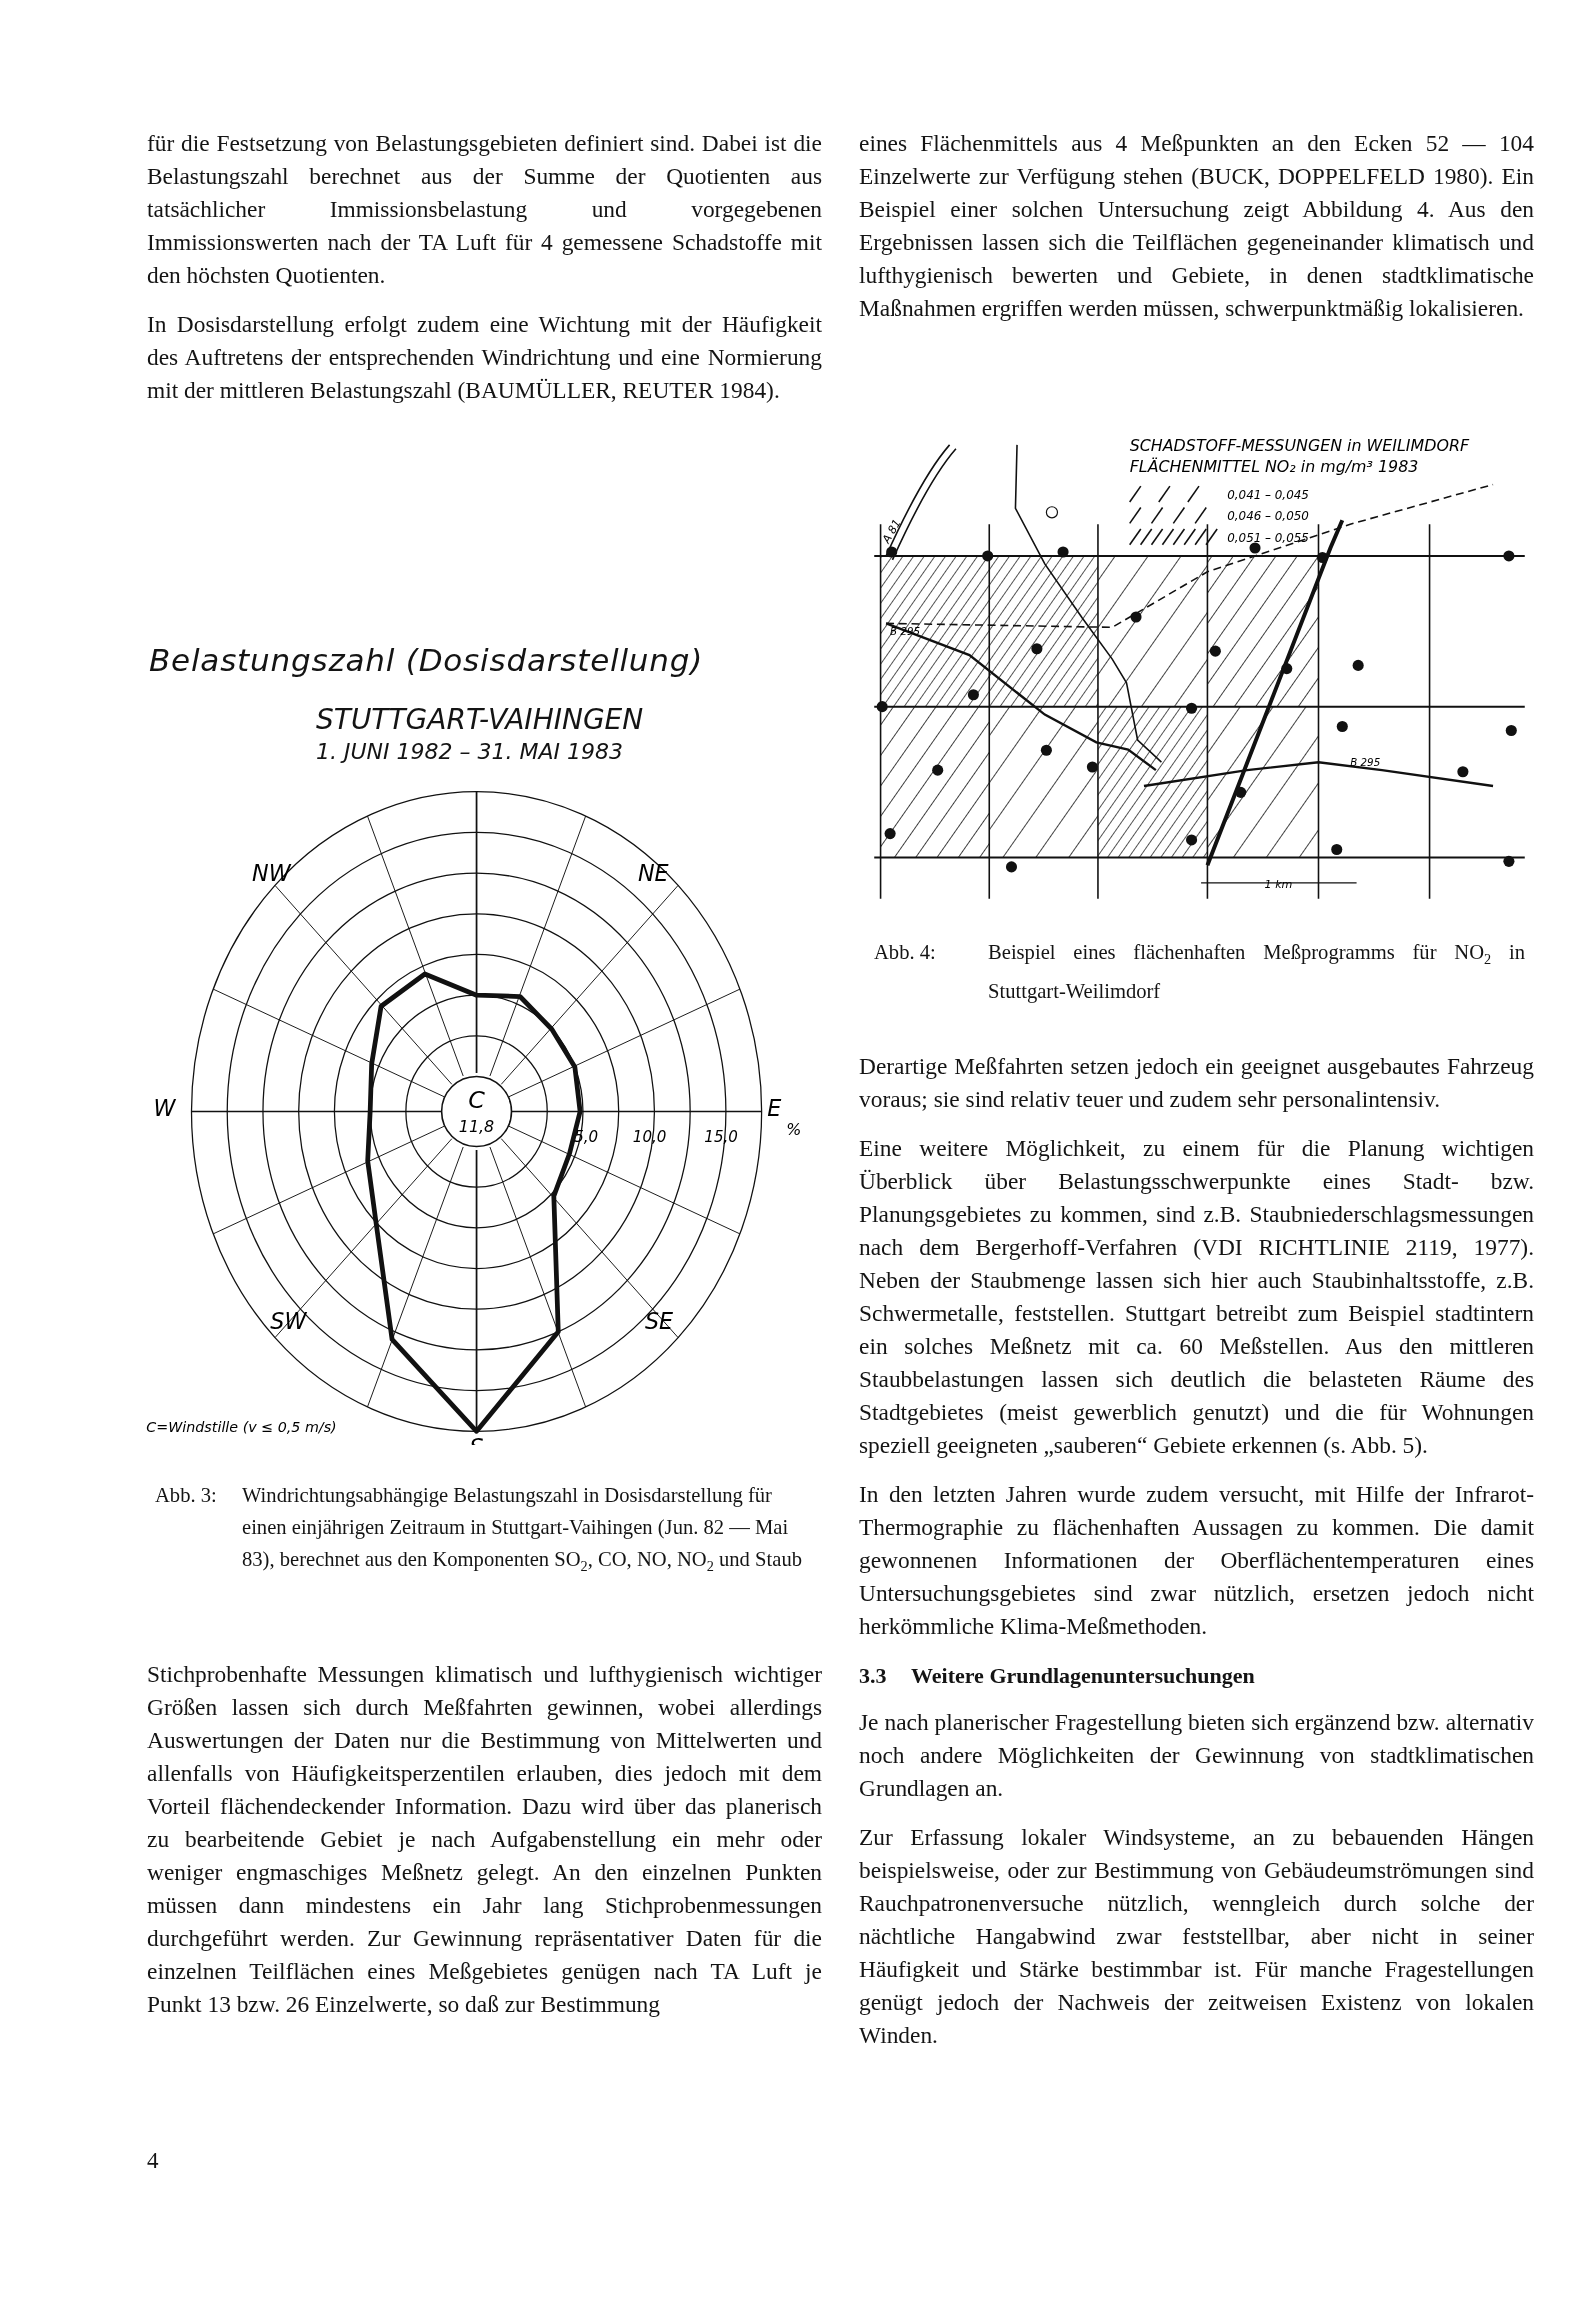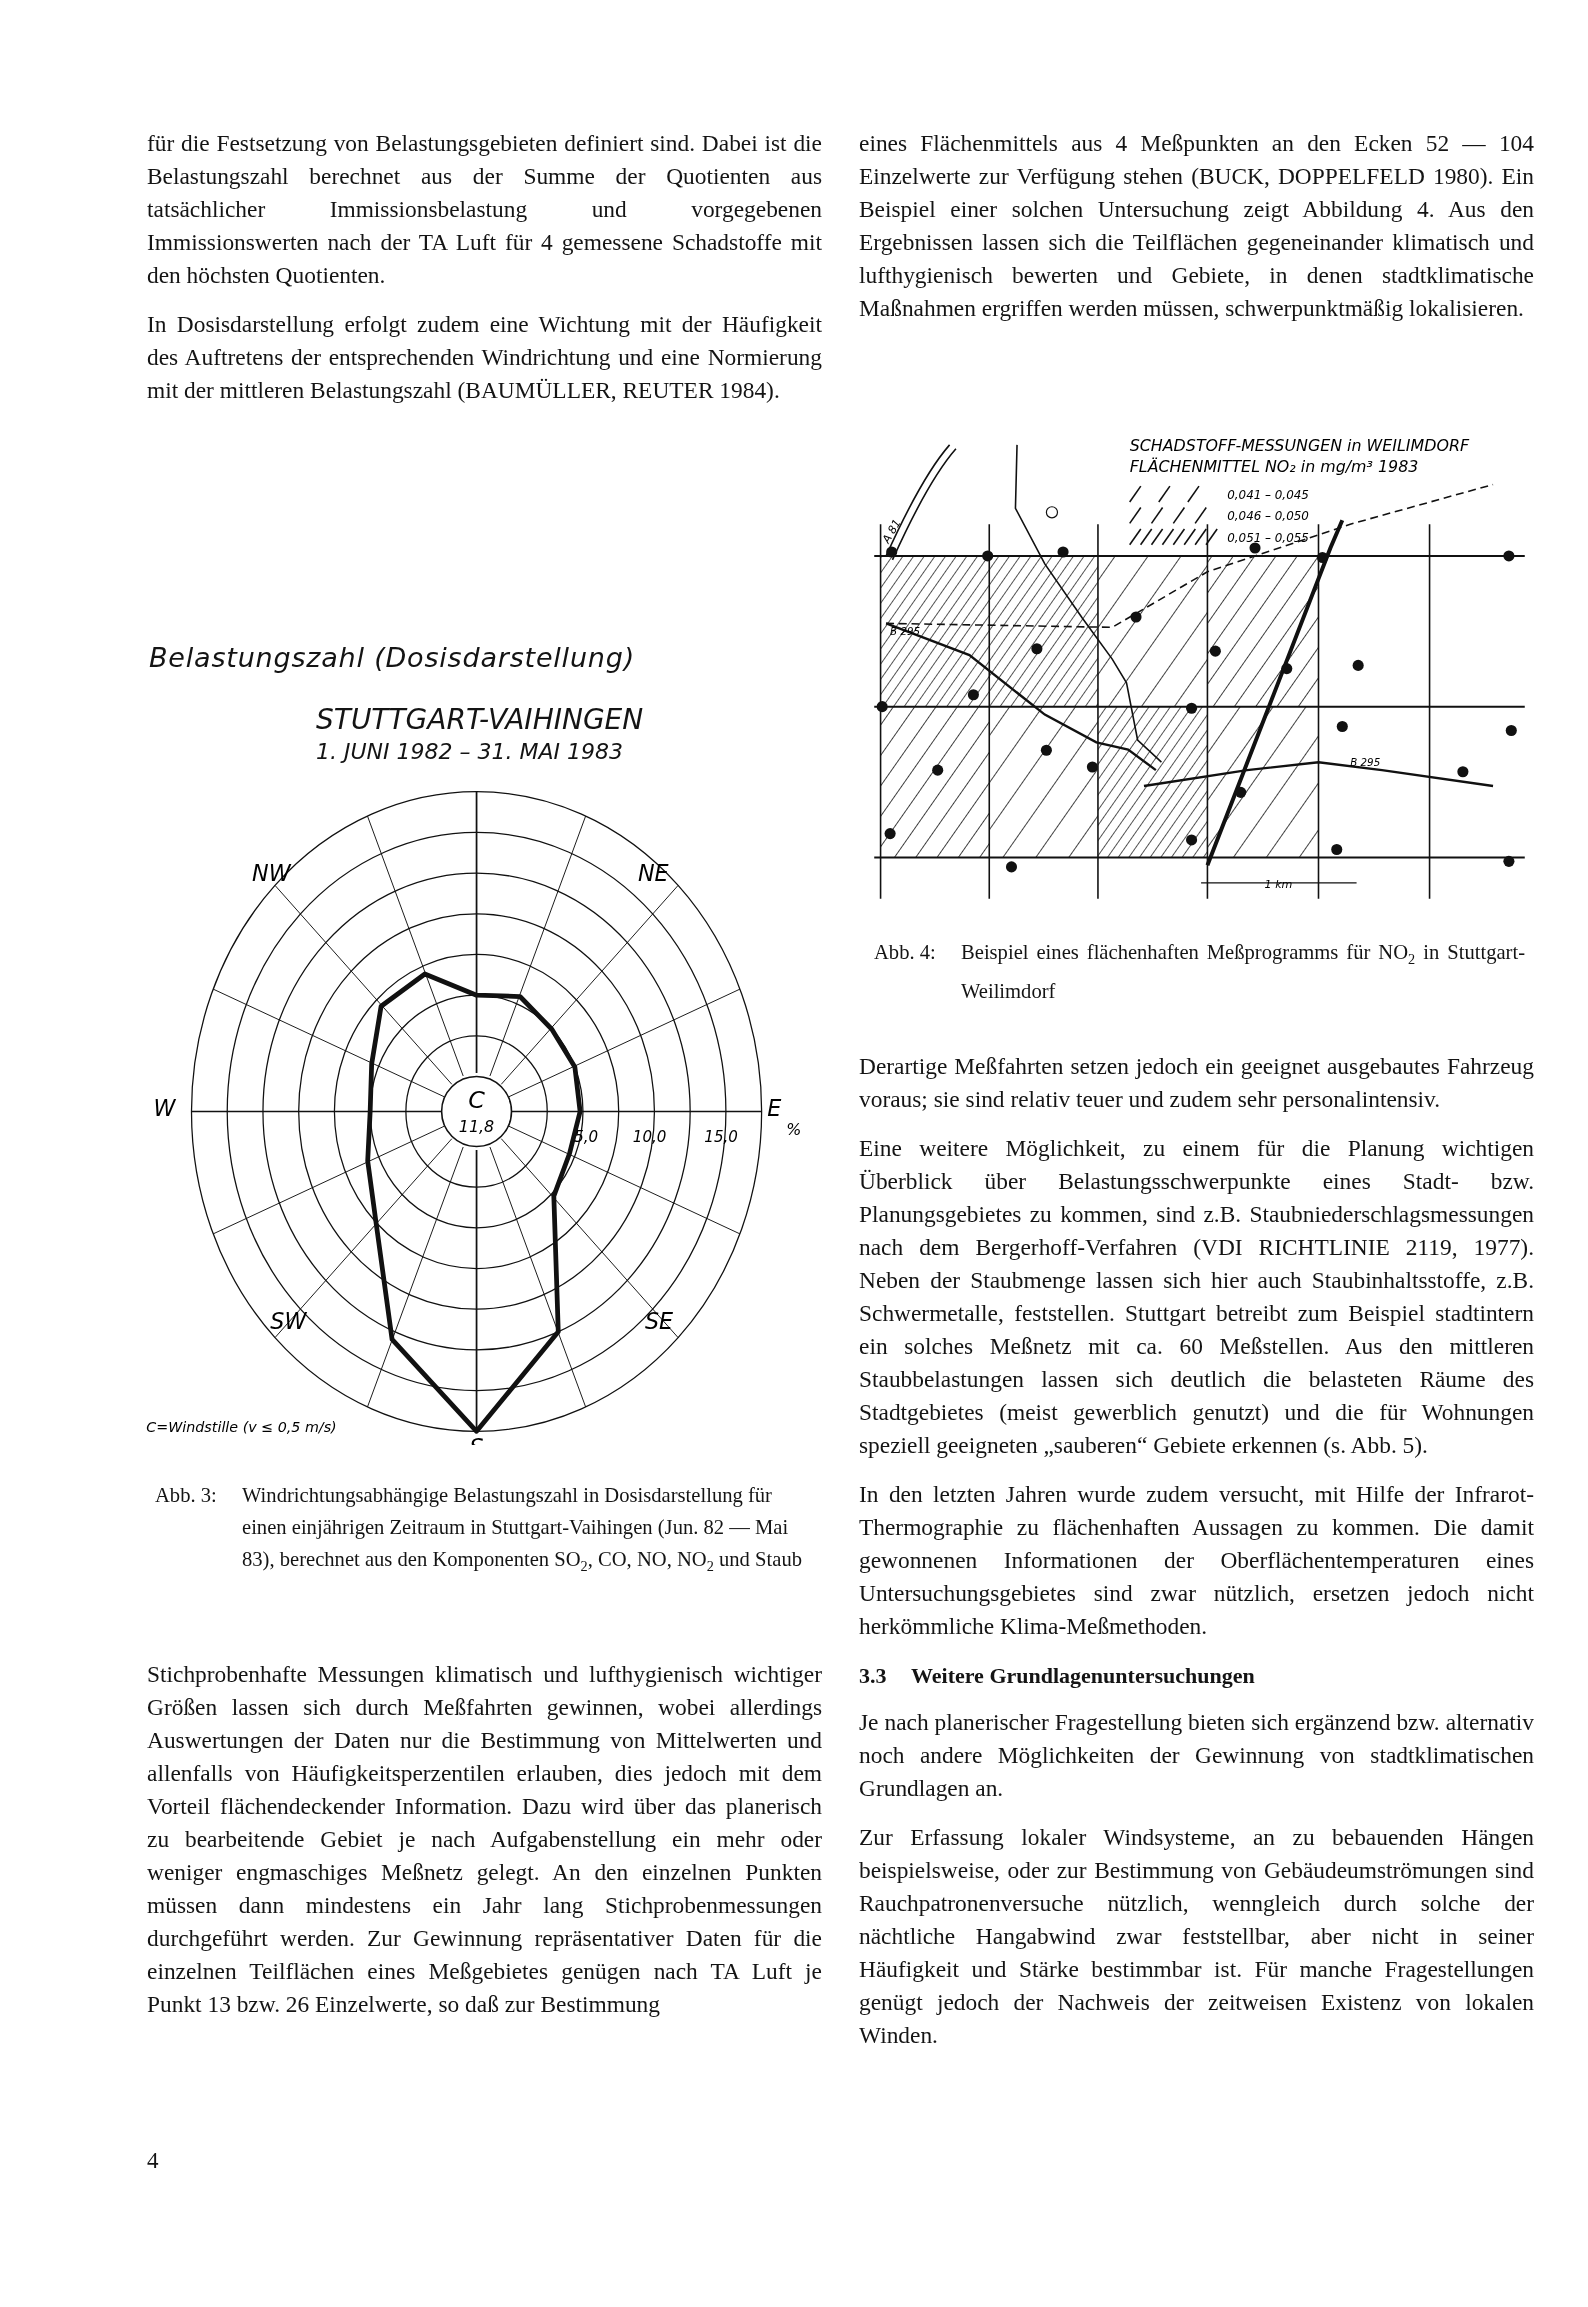--- a/index.html
+++ b/index.html
@@ -20,21 +20,21 @@
   svg text{font-family:"DejaVu Sans","Liberation Sans",sans-serif;font-style:italic;}
 </style>
 </head>
 <body>
 
 <div id="left-col" class="col">
   <p>für die Festsetzung von Belastungsgebieten definiert sind. Dabei ist die Belastungszahl berechnet aus der Summe der Quotienten aus tatsächlicher Immissionsbelastung und vorgegebenen Immissionswerten nach der TA Luft für 4 gemessene Schadstoffe mit den höchsten Quotienten.</p>
   <p>In Dosisdarstellung erfolgt zudem eine Wichtung mit der Häufigkeit des Auftretens der entsprechenden Windrichtung und eine Normierung mit der mittleren Belastungszahl (BAUMÜLLER, REUTER 1984).</p>
 </div>
 
-<div class="fig-title" style="left:149px;top:642px;font-size:27px;letter-spacing:0.8px;">Belastungszahl (Dosisdarstellung)</div>
+<div class="fig-title" style="left:149px;top:642px;font-size:31px;letter-spacing:0.8px;">Belastungszahl (Dosisdarstellung)</div>
 <div class="fig-title" style="left:316px;top:703px;font-size:28px;">STUTTGART-VAIHINGEN</div>
 <div class="fig-title" style="left:316px;top:739px;font-size:22px;">1. JUNI 1982 – 31. MAI 1983</div>
 
 <svg id="windrose" style="position:absolute;left:127px;top:778px;" width="715" height="667" viewBox="0 0 900 840">
   <g id="rose-grid">
       <ellipse cx="440" cy="420" rx="89" ry="95.25" fill="none" stroke="#111" stroke-width="1.6"></ellipse>
       <ellipse cx="440" cy="420" rx="134" ry="146.5" fill="none" stroke="#111" stroke-width="1.6"></ellipse>
       <ellipse cx="440" cy="420" rx="179" ry="197.75" fill="none" stroke="#111" stroke-width="1.6"></ellipse>
       <ellipse cx="440" cy="420" rx="224" ry="249" fill="none" stroke="#111" stroke-width="1.6"></ellipse>
       <ellipse cx="440" cy="420" rx="269" ry="300.25" fill="none" stroke="#111" stroke-width="1.6"></ellipse>
@@ -198,21 +198,21 @@
     </g>
   <line x1="412" y1="572" x2="608" y2="572" stroke="#111" stroke-width="1.5"></line>
   <text x="492" y="578" font-size="14">1 km</text>
   <g transform="translate(224,105)">
     <circle r="7" fill="none" stroke="#111" stroke-width="1.5"></circle>
   </g>
 </svg>
 
 <div class="caption" style="position:absolute;left:874px;top:936px;width:651px;">
   <span class="lbl">Abb. 4:</span>
-  <span class="txt" style="text-align:justify;"><span>Beispiel eines flächenhaften Meßprogramms für NO</span><sub>2</sub><span> in Stuttgart-Weilimdorf</span></span>
+  <span class="txt" style="text-align:justify;margin-left:27px;"><span>Beispiel eines flächenhaften Meßprogramms für NO</span><sub>2</sub><span> in Stuttgart-Weilimdorf</span></span>
 </div>
 
 <div class="col" style="left:859px;top:1050px;">
   <p>Derartige Meßfahrten setzen jedoch ein geeignet ausgebautes Fahrzeug voraus; sie sind relativ teuer und zudem sehr personalintensiv.</p>
   <p>Eine weitere Möglichkeit, zu einem für die Planung wichtigen Überblick über Belastungsschwerpunkte eines Stadt- bzw. Planungsgebietes zu kommen, sind z.B. Staubniederschlagsmessungen nach dem Bergerhoff-Verfahren (VDI RICHTLINIE 2119, 1977). Neben der Staubmenge lassen sich hier auch Staubinhaltsstoffe, z.B. Schwermetalle, feststellen. Stuttgart betreibt zum Beispiel stadtintern ein solches Meßnetz mit ca. 60 Meßstellen. Aus den mittleren Staubbelastungen lassen sich deutlich die belasteten Räume des Stadtgebietes (meist gewerblich genutzt) und die für Wohnungen speziell geeigneten „sauberen“ Gebiete erkennen (s. Abb. 5).</p>
   <p>In den letzten Jahren wurde zudem versucht, mit Hilfe der Infrarot-Thermographie zu flächenhaften Aussagen zu kommen. Die damit gewonnenen Informationen der Oberflächentemperaturen eines Untersuchungsgebietes sind zwar nützlich, ersetzen jedoch nicht herkömmliche Klima-Meßmethoden.</p>
   <h3 style=""><span class="num">3.3</span><span>Weitere Grundlagenuntersuchungen</span></h3>
   <p>Je nach planerischer Fragestellung bieten sich ergänzend bzw. alternativ noch andere Möglichkeiten der Gewinnung von stadtklimatischen Grundlagen an.</p>
   <p>Zur Erfassung lokaler Windsysteme, an zu bebauenden Hängen beispielsweise, oder zur Bestimmung von Gebäudeumströmungen sind Rauchpatronenversuche nützlich, wenngleich durch solche der nächtliche Hangabwind zwar feststellbar, aber nicht in seiner Häufigkeit und Stärke bestimmbar ist. Für manche Fragestellungen genügt jedoch der Nachweis der zeitweisen Existenz von lokalen Winden.</p>
 </div>

